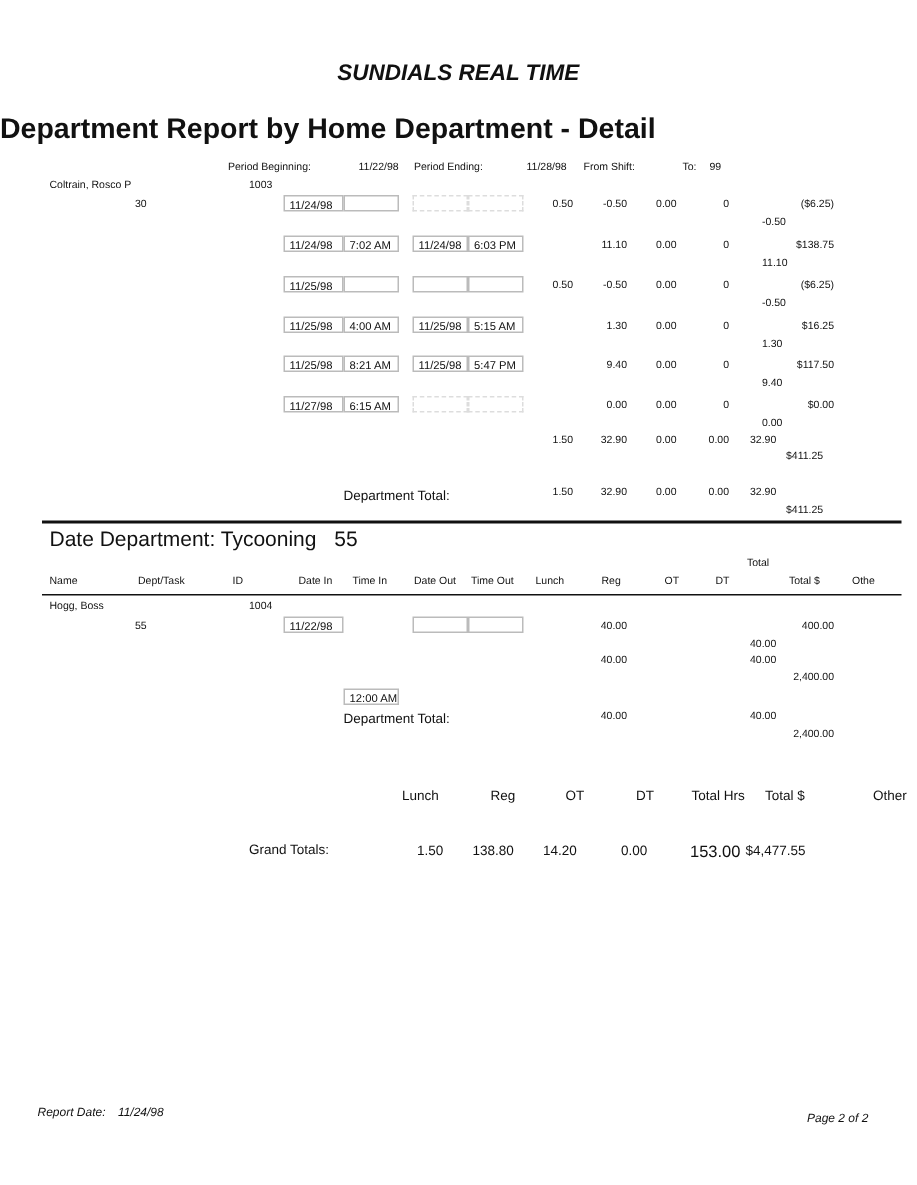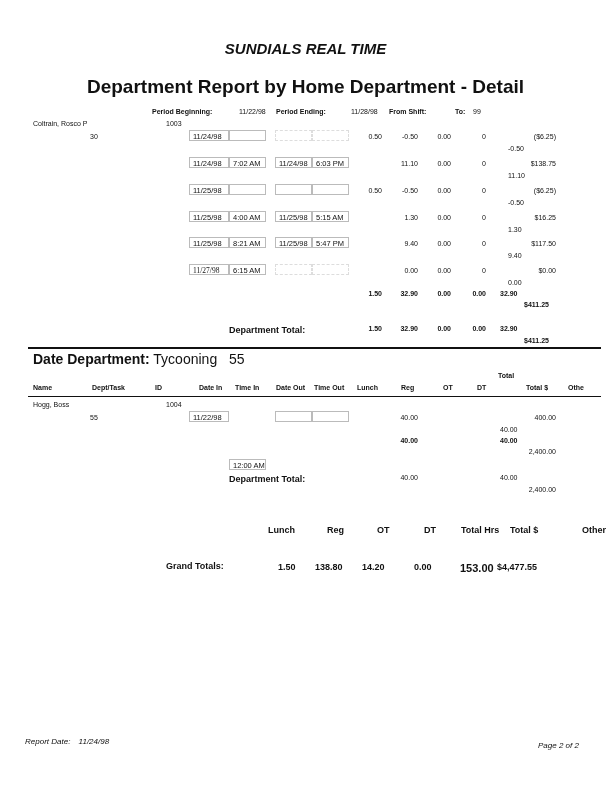--- a/index.html
+++ b/index.html
@@ -1,27 +1,27 @@
 <!DOCTYPE html>
 <html><head>
 <meta charset="utf-8">
 <style>
   html, body { margin:0; padding:0; background:#fff; }
   body { width:611px; height:790px; position:relative; overflow:hidden;
          font-family:"Liberation Sans", sans-serif; color:#111; }
   .abs { position:absolute; white-space:nowrap; }
   .t6 { font-size:7px; }
-  .b { font-weight:bold; }
+  .b { font-weight:normal; }
   .r { text-align:right; }
   .box { position:absolute; height:11px; border:1px solid #bbb; font-size:7.5px;
          line-height:11px; padding-left:3px; box-sizing:border-box; }
   .box.ghost { border-color:#ddd; border-style:dashed; }
   .title1 { left:0; width:611px; text-align:center; top:40px; font-size:15px;
             font-style:italic; font-weight:bold; }
-  .title2 { left:0; width:611px; text-align:center; top:76px; font-size:19px;
+  .title2 { left:0; width:611px; text-align:left; top:76px; font-size:19px;
             font-weight:bold; }
   .rule { position:absolute; left:28px; width:573px; background:#111; }
   .hd-dept { left:33px; top:351px; font-size:14px; }
   .footer { font-size:8px; font-style:italic; }
 </style>
 </head>
 <body>
 
 <div class="abs title1">SUNDIALS REAL TIME</div>
 <div class="abs title2">Department Report by Home Department - Detail</div>
@@ -84,21 +84,21 @@
 <div class="box" style="left:189px;top:237px;width:40px;">11/25/98</div>
 <div class="box" style="left:229px;top:237px;width:37px;">8:21 AM</div>
 <div class="box" style="left:275px;top:237px;width:37px;">11/25/98</div>
 <div class="box" style="left:312px;top:237px;width:37px;">5:47 PM</div>
 <div class="abs t6 r" style="left:388px;top:240px;width:30px;">9.40</div>
 <div class="abs t6 r" style="left:425px;top:240px;width:26px;">0.00</div>
 <div class="abs t6 r" style="left:470px;top:240px;width:16px;">0</div>
 <div class="abs t6 r" style="left:510px;top:240px;width:46px;">$117.50</div>
 <div class="abs t6" style="left:508px;top:252px;">9.40</div>
 
-<div class="box" style="left:189px;top:264px;width:40px;font-family:Liberation Serif, serif;">11/27/98</div>
+<div class="box" style="left:189px;top:264px;width:40px;">11/27/98</div>
 <div class="box" style="left:229px;top:264px;width:37px;">6:15 AM</div>
 <div class="box ghost" style="left:275px;top:264px;width:37px;"></div>
 <div class="box ghost" style="left:312px;top:264px;width:37px;"></div>
 <div class="abs t6 r" style="left:388px;top:267px;width:30px;">0.00</div>
 <div class="abs t6 r" style="left:425px;top:267px;width:26px;">0.00</div>
 <div class="abs t6 r" style="left:470px;top:267px;width:16px;">0</div>
 <div class="abs t6 r" style="left:510px;top:267px;width:46px;">$0.00</div>
 <div class="abs t6" style="left:508px;top:279px;">0.00</div>
 
 <div class="abs t6 b r" style="left:355px;top:290px;width:27px;">1.50</div>

